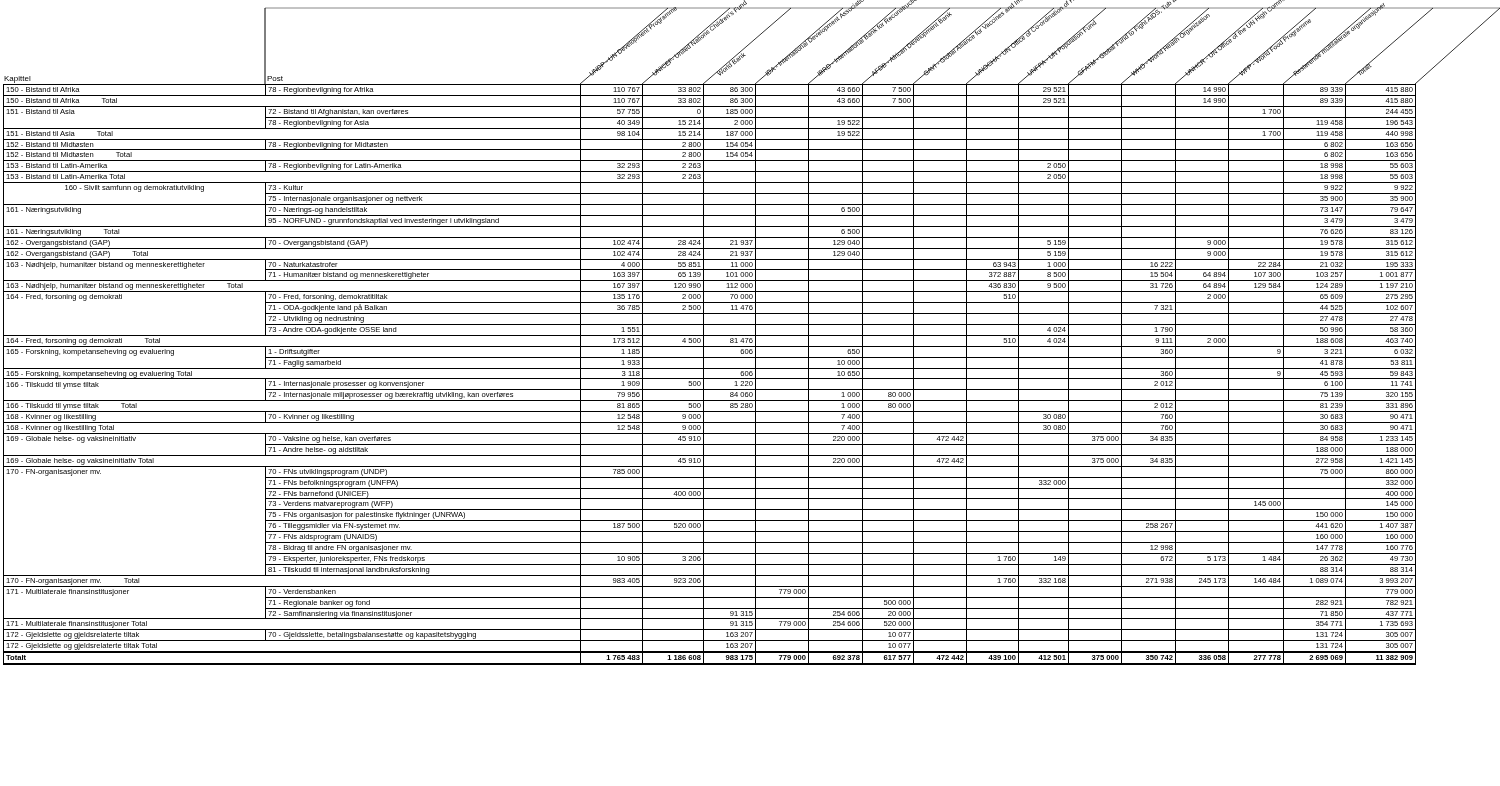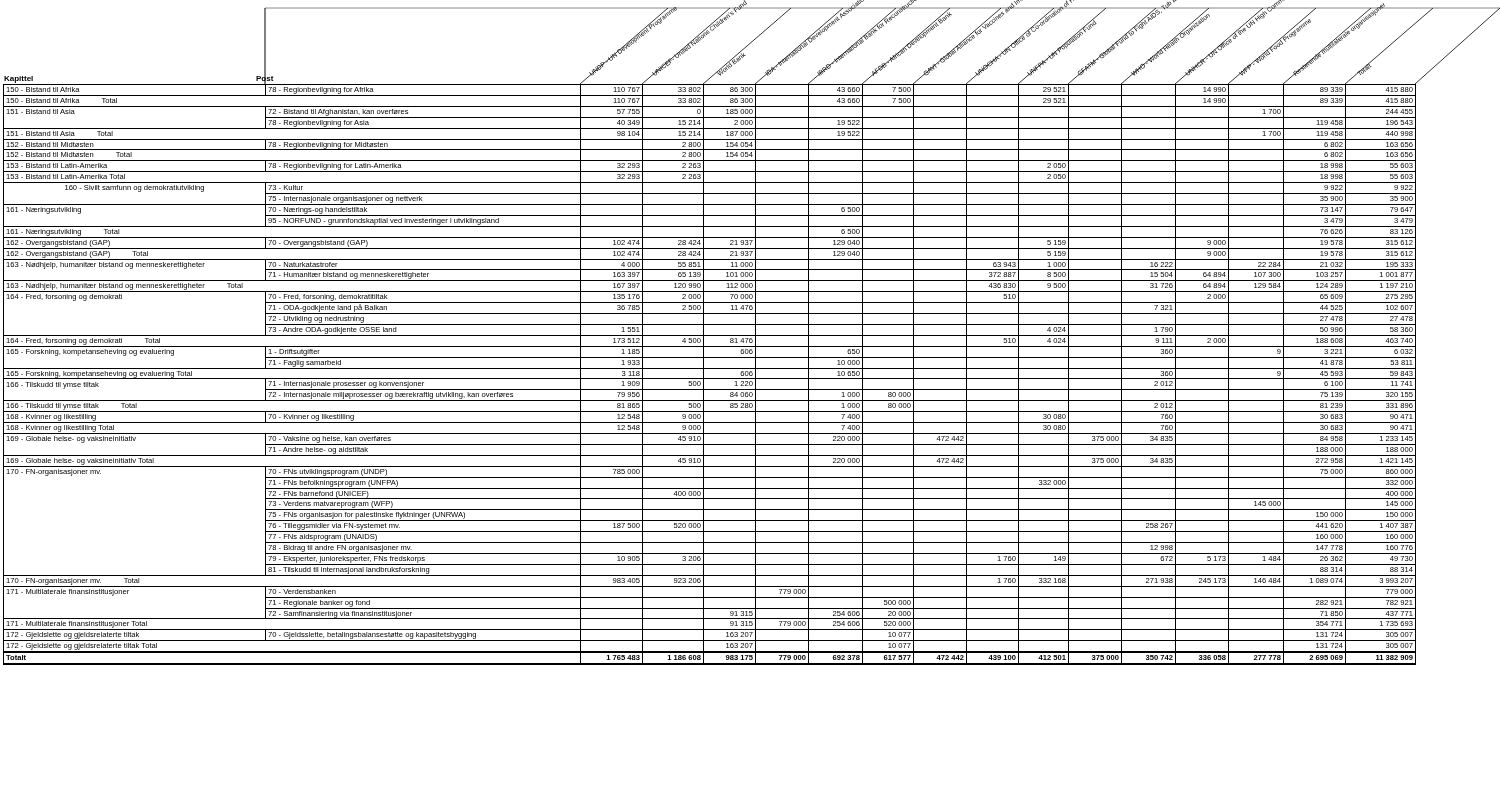--- a/index.html
+++ b/index.html
@@ -1,20 +1,20 @@
 <!DOCTYPE html>
 <html><head>
 <meta charset="utf-8">
 <style>
   html, body { margin:0; padding:0; background:#ffffff; }
   body { width:1500px; height:786px; overflow:hidden; font-family:"Liberation Sans", sans-serif; color:#000; position:relative; }
   #hdr { position:absolute; left:0; top:0; width:1500px; height:84px; }
   #hdr svg { position:absolute; left:0; top:0; }
   .hlabel { position:absolute; font-size:6.5px; line-height:7px; white-space:nowrap; transform-origin:left bottom; transform:rotate(-38deg); }
-  .h-kap, .h-post { position:absolute; top:74px; font-size:8px; font-weight:bold; }
+  .h-kap, .h-post { position:absolute; top:74px; font-size:8px; font-weight:normal; }
   table { position:absolute; left:3px; top:84px; border-collapse:collapse; table-layout:fixed; font-size:7.6px; }
   td { border:1px solid #000; height:9.9px; padding:0 2px; white-space:nowrap; overflow:hidden; line-height:9.9px; }
   td.num { text-align:right; }
   tr.total-row td { }
   tr.grand td { font-weight:bold; border-top:2px solid #000; border-bottom:2px solid #000; }
   .tot-word { margin-left:22px; }
 </style>
 </head>
 <body>
 
@@ -35,21 +35,21 @@
       <line x1="1068" y1="84" x2="1156" y2="8"></line>
       <line x1="1121" y1="84" x2="1209" y2="8"></line>
       <line x1="1175" y1="84" x2="1263" y2="8"></line>
       <line x1="1228" y1="84" x2="1316" y2="8"></line>
       <line x1="1283" y1="84" x2="1371" y2="8"></line>
       <line x1="1345" y1="84" x2="1433" y2="8"></line>
       <line x1="1415" y1="84" x2="1500" y2="8"></line>
     </g>
   </svg>
   <span class="h-kap" style="left:4px;">Kapittel</span>
-  <span class="h-post" style="left:256px;">Post</span>
+  <span class="h-post" style="left:267px;">Post</span>
   <span class="hlabel" style="left:592px; top:70px;">UNDP - UN Development Programme</span>
   <span class="hlabel" style="left:655px; top:70px;">UNICEF- United Nations Children's Fund</span>
   <span class="hlabel" style="left:720px; top:70px;">World Bank</span>
   <span class="hlabel" style="left:768px; top:70px;">IDA - International Development Association</span>
   <span class="hlabel" style="left:820px; top:70px;">IBRD - International Bank for Reconstruction and Development</span>
   <span class="hlabel" style="left:874px; top:70px;">AFDB - African Development Bank</span>
   <span class="hlabel" style="left:926px; top:70px;">GAVI - Global Alliance for Vaccines and Immunization</span>
   <span class="hlabel" style="left:978px; top:70px;">UNOCHA - UN Office of Co-ordination of Humanitarian Affairs</span>
   <span class="hlabel" style="left:1030px; top:70px;">UNFPA - UN Population Fund</span>
   <span class="hlabel" style="left:1080px; top:70px;">GFATM - Global Fund to Fight AIDS, Tub and Malaria</span>

